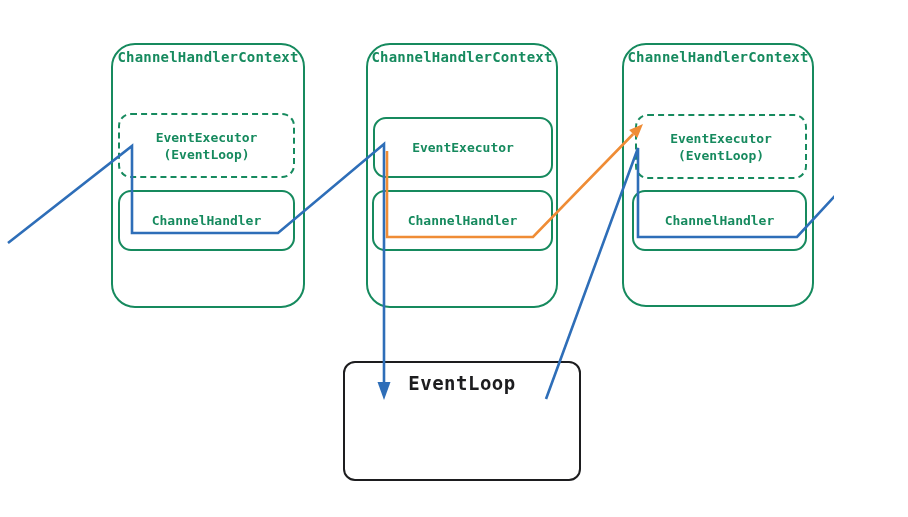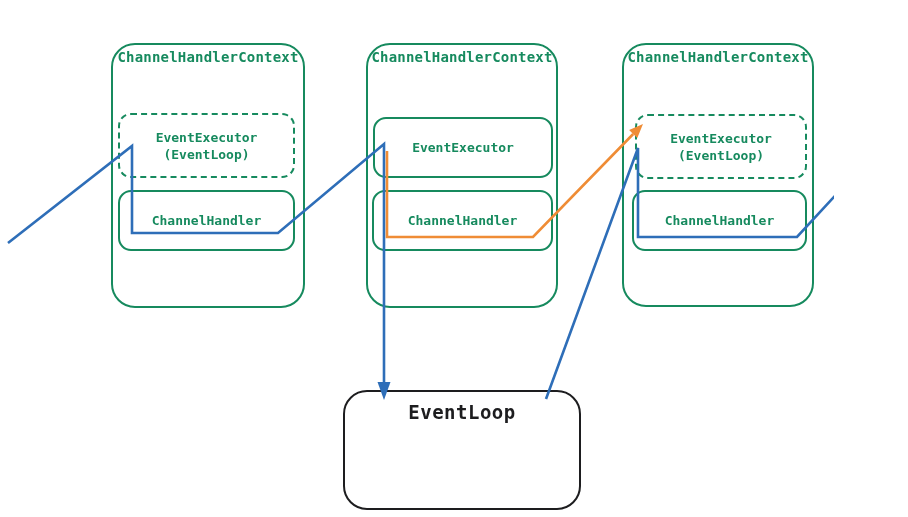--- a/index.html
+++ b/index.html
@@ -18,22 +18,22 @@
   }
   .inner {
     position:absolute; border:2px solid var(--green,#168a5e);
     border-radius:13px; box-sizing:border-box;
     display:flex; flex-direction:column; align-items:center; justify-content:center;
     font-size:13px; font-weight:700; line-height:17px; text-align:center;
   }
   .inner.dashed { border-style:dashed; }
   .sub:empty { display:none; }
   .eventloop {
-    position:absolute; left:343px; top:390px; width:238px; height:120px;
-    border:2px solid var(--black,#1d1d1f); border-radius:24px; box-sizing:border-box;
+    position:absolute; left:343px; top:361px; width:238px; height:120px;
+    border:2px solid var(--black,#1d1d1f); border-radius:12px; box-sizing:border-box;
     color:var(--black,#1d1d1f);
   }
   .eventloop-title {
     display:block; text-align:center; padding-top:9px;
     font-size:19px; font-weight:600; letter-spacing:0.5px;
   }
   
   #ctx1 { left:111px; top:43px;  width:194px; height:265px; }
   #exec1{ left:5px;  top:68px;  width:177px; height:65px; }
   #ch1  { left:5px;  top:145px; width:177px; height:61px; }

